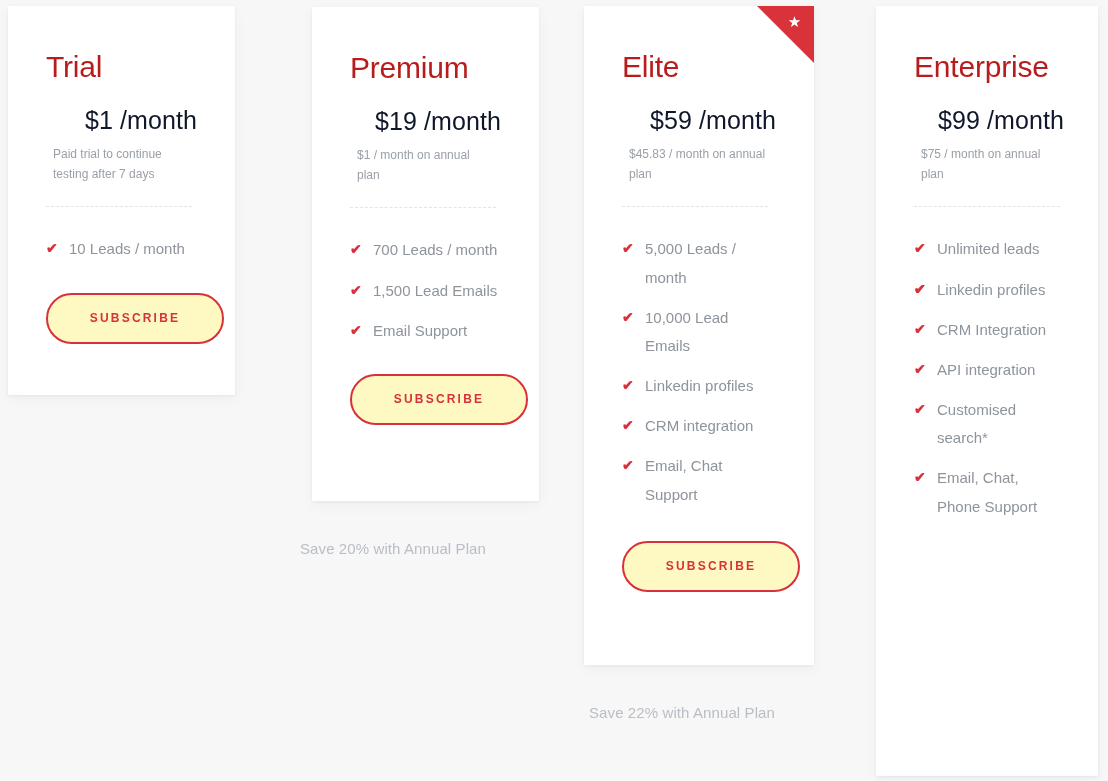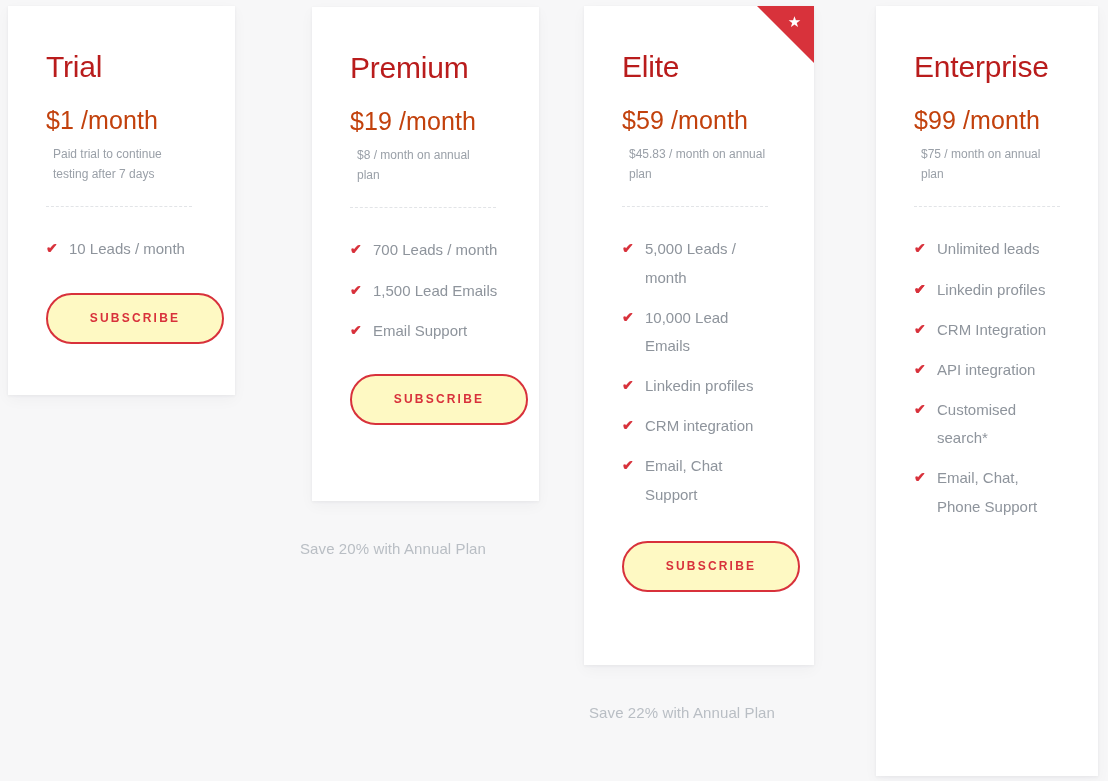--- a/index.html
+++ b/index.html
@@ -76,24 +76,25 @@
     font-size: 30px;
     font-weight: 400;
     letter-spacing: -0.2px;
     color: #b91c1c;
     margin: 0 0 23px 0;
     line-height: 1.1;
   }
   .plan-price {
     font-size: 25px;
     font-weight: 400;
-    color: #c2410c;
+    color: #0f172a;
     margin: 0 0 10px 0;
     line-height: 1.15;
     letter-spacing: 0.1px;
+    text-align: right;
   }
   .plan-note {
     font-size: 12px;
     font-weight: 400;
     color: #9aa0a8;
     line-height: 1.65;
     margin: 7px;
     max-width: 160px;
   }
 
@@ -197,21 +198,21 @@
         </li>
       </ul>
       <button class="cta">SUBSCRIBE</button>
     </div>
   </section>
 
   <section class="card" id="card-premium">
     <div class="card-inner">
       <h2 class="plan-title">Premium</h2>
       <div class="plan-price">$19 /month</div>
-      <p class="plan-note">$8 / month on annual plan</p>
+      <p class="plan-note">$1 / month on annual plan</p>
       <hr class="divider">
       <ul class="features">
         <li>
           <span class="tick">✔</span>
           <span>700 Leads / month</span>
         </li>
         <li>
           <span class="tick">✔</span>
           <span>1,500 Lead Emails</span>
         </li>

